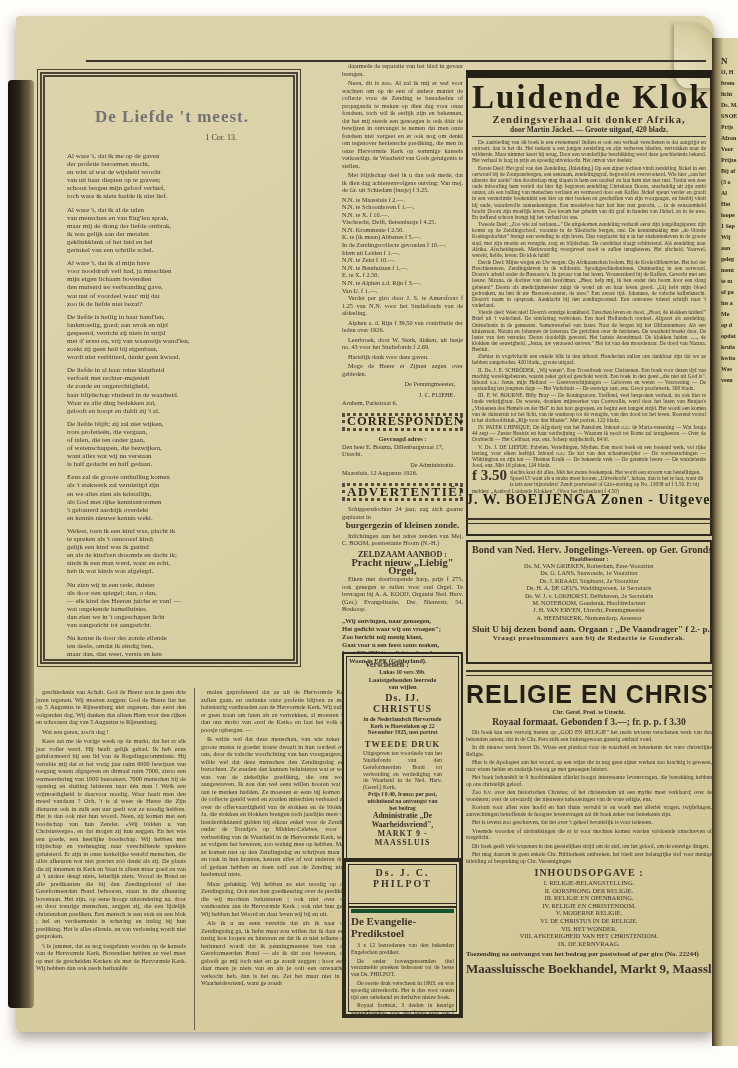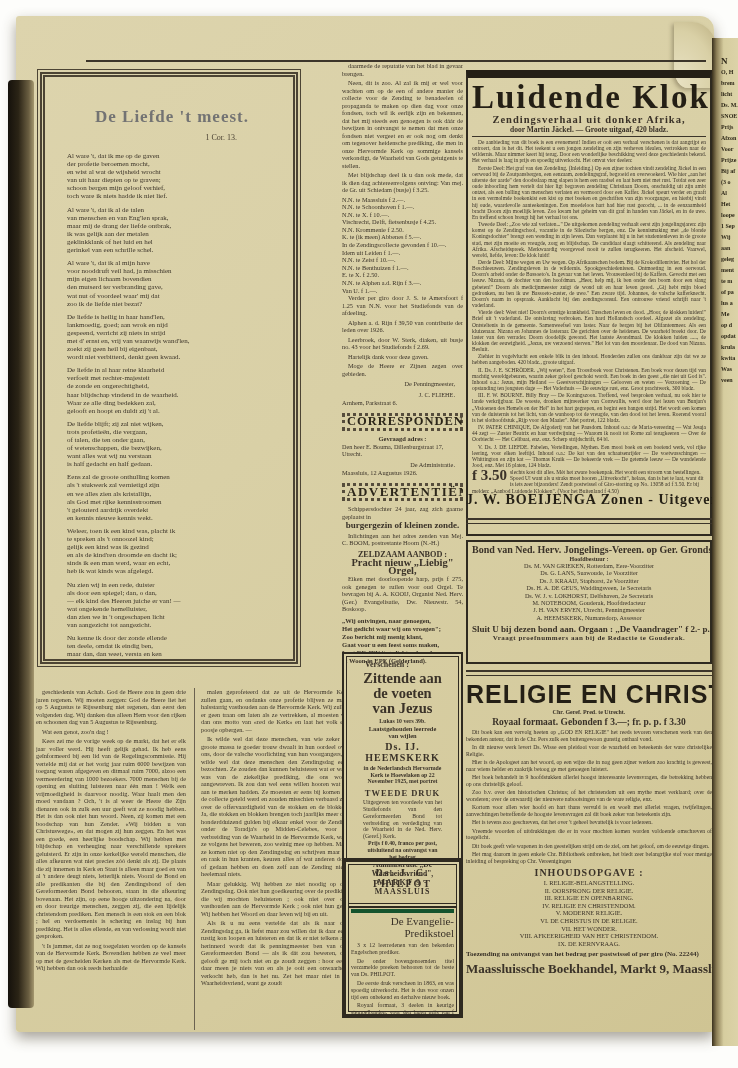--- a/index.html
+++ b/index.html
@@ -78,21 +78,21 @@
   .zit-druk{font-size:8.5px;font-weight:bold;letter-spacing:1px;margin:3px 0 1px 0;}
   .zit-admin{font-size:7.5px;font-weight:bold;}
   .zit-markt{font-size:8px;font-weight:bold;letter-spacing:1px;}
 
   .philpot{
     position:absolute;left:342px;top:858px;width:121px;height:160px;
     border:4px solid #2f2a20;box-shadow:inset 0 0 0 2px #d9d0a6,inset 0 0 0 3px #2f2a20;
     box-sizing:border-box;padding:5px 5px;overflow:hidden;text-align:left;
   }
   .phil-name{font-size:10px;font-weight:bold;text-align:center;letter-spacing:2px;border-bottom:4px solid #14532d;padding-bottom:20px;}
-  .phil-title{font-size:11px;font-weight:normal;text-align:right;margin:2px 0 3px 0;}
+  .phil-title{font-size:11px;font-weight:bold;text-align:left;margin:2px 0 3px 0;}
   .phil-body{font-size:5.8px;line-height:6.8px;text-align:justify;}
 
   
   .klokken{
     position:absolute;left:466px;top:70px;width:246px;height:466px;
     border:2px solid #2f2a20;border-top:8px solid #241f16;
     box-sizing:border-box;padding:2px 4px;overflow:hidden;
   }
   .klok-title{font-size:33px;font-weight:bold;letter-spacing:2px;text-align:center;color:#241f15;line-height:34px;white-space:nowrap;}
   .klok-sub1{font-size:10.5px;font-weight:bold;text-align:center;letter-spacing:1px;}
@@ -255,24 +255,23 @@
   <div class="jeupoem">„Wij ontvingen, naar genoegen,
 Het gedicht waar wij om vroegen";
 Zoo bericht mij menig klant,
 Gaat voor u een feest soms maken,
 Laat DE JEU 't gedicht ook maken;
 'k Woon in EPE (Gelderland).</div>
 </div>
 
 <div class="zittende">
   <div class="zit-versch">Verschenen :</div>
-  <div class="zit-title">Zittende aan de voeten van Jezus</div>
   <div class="zit-small b">Lukas 10 vers 39b.</div>
   <div class="zit-bold-sm">Laatstgehouden leerrede van wijlen</div>
-  <div class="zit-name">Ds. IJ. HEEMSKERK</div>
+  <div class="zit-name">Ds. IJ. CHRISTUS</div>
   <div class="zit-small b">in de Nederlandsch Hervormde Kerk te Hoevelaken op 22 November 1925, met portret</div>
   <div class="zit-druk">TWEEDE DRUK</div>
   <div class="zit-small" style="text-align:justify">Uitgegeven ten voordeele van het Studiefonds van den Gereformeerden Bond tot verbreiding en verdediging van de Waarheid in de Ned. Herv. (Geref.) Kerk.</div>
   <div class="zit-small b">Prijs f 0.40, franco per post, uitsluitend na ontvangst van het bedrag</div>
   <div class="zit-admin">Administratie „De Waarheidsvriend",</div>
   <div class="zit-markt">MARKT 9   -   MAASSLUIS</div>
 
 </div>
 
 <div class="philpot">

